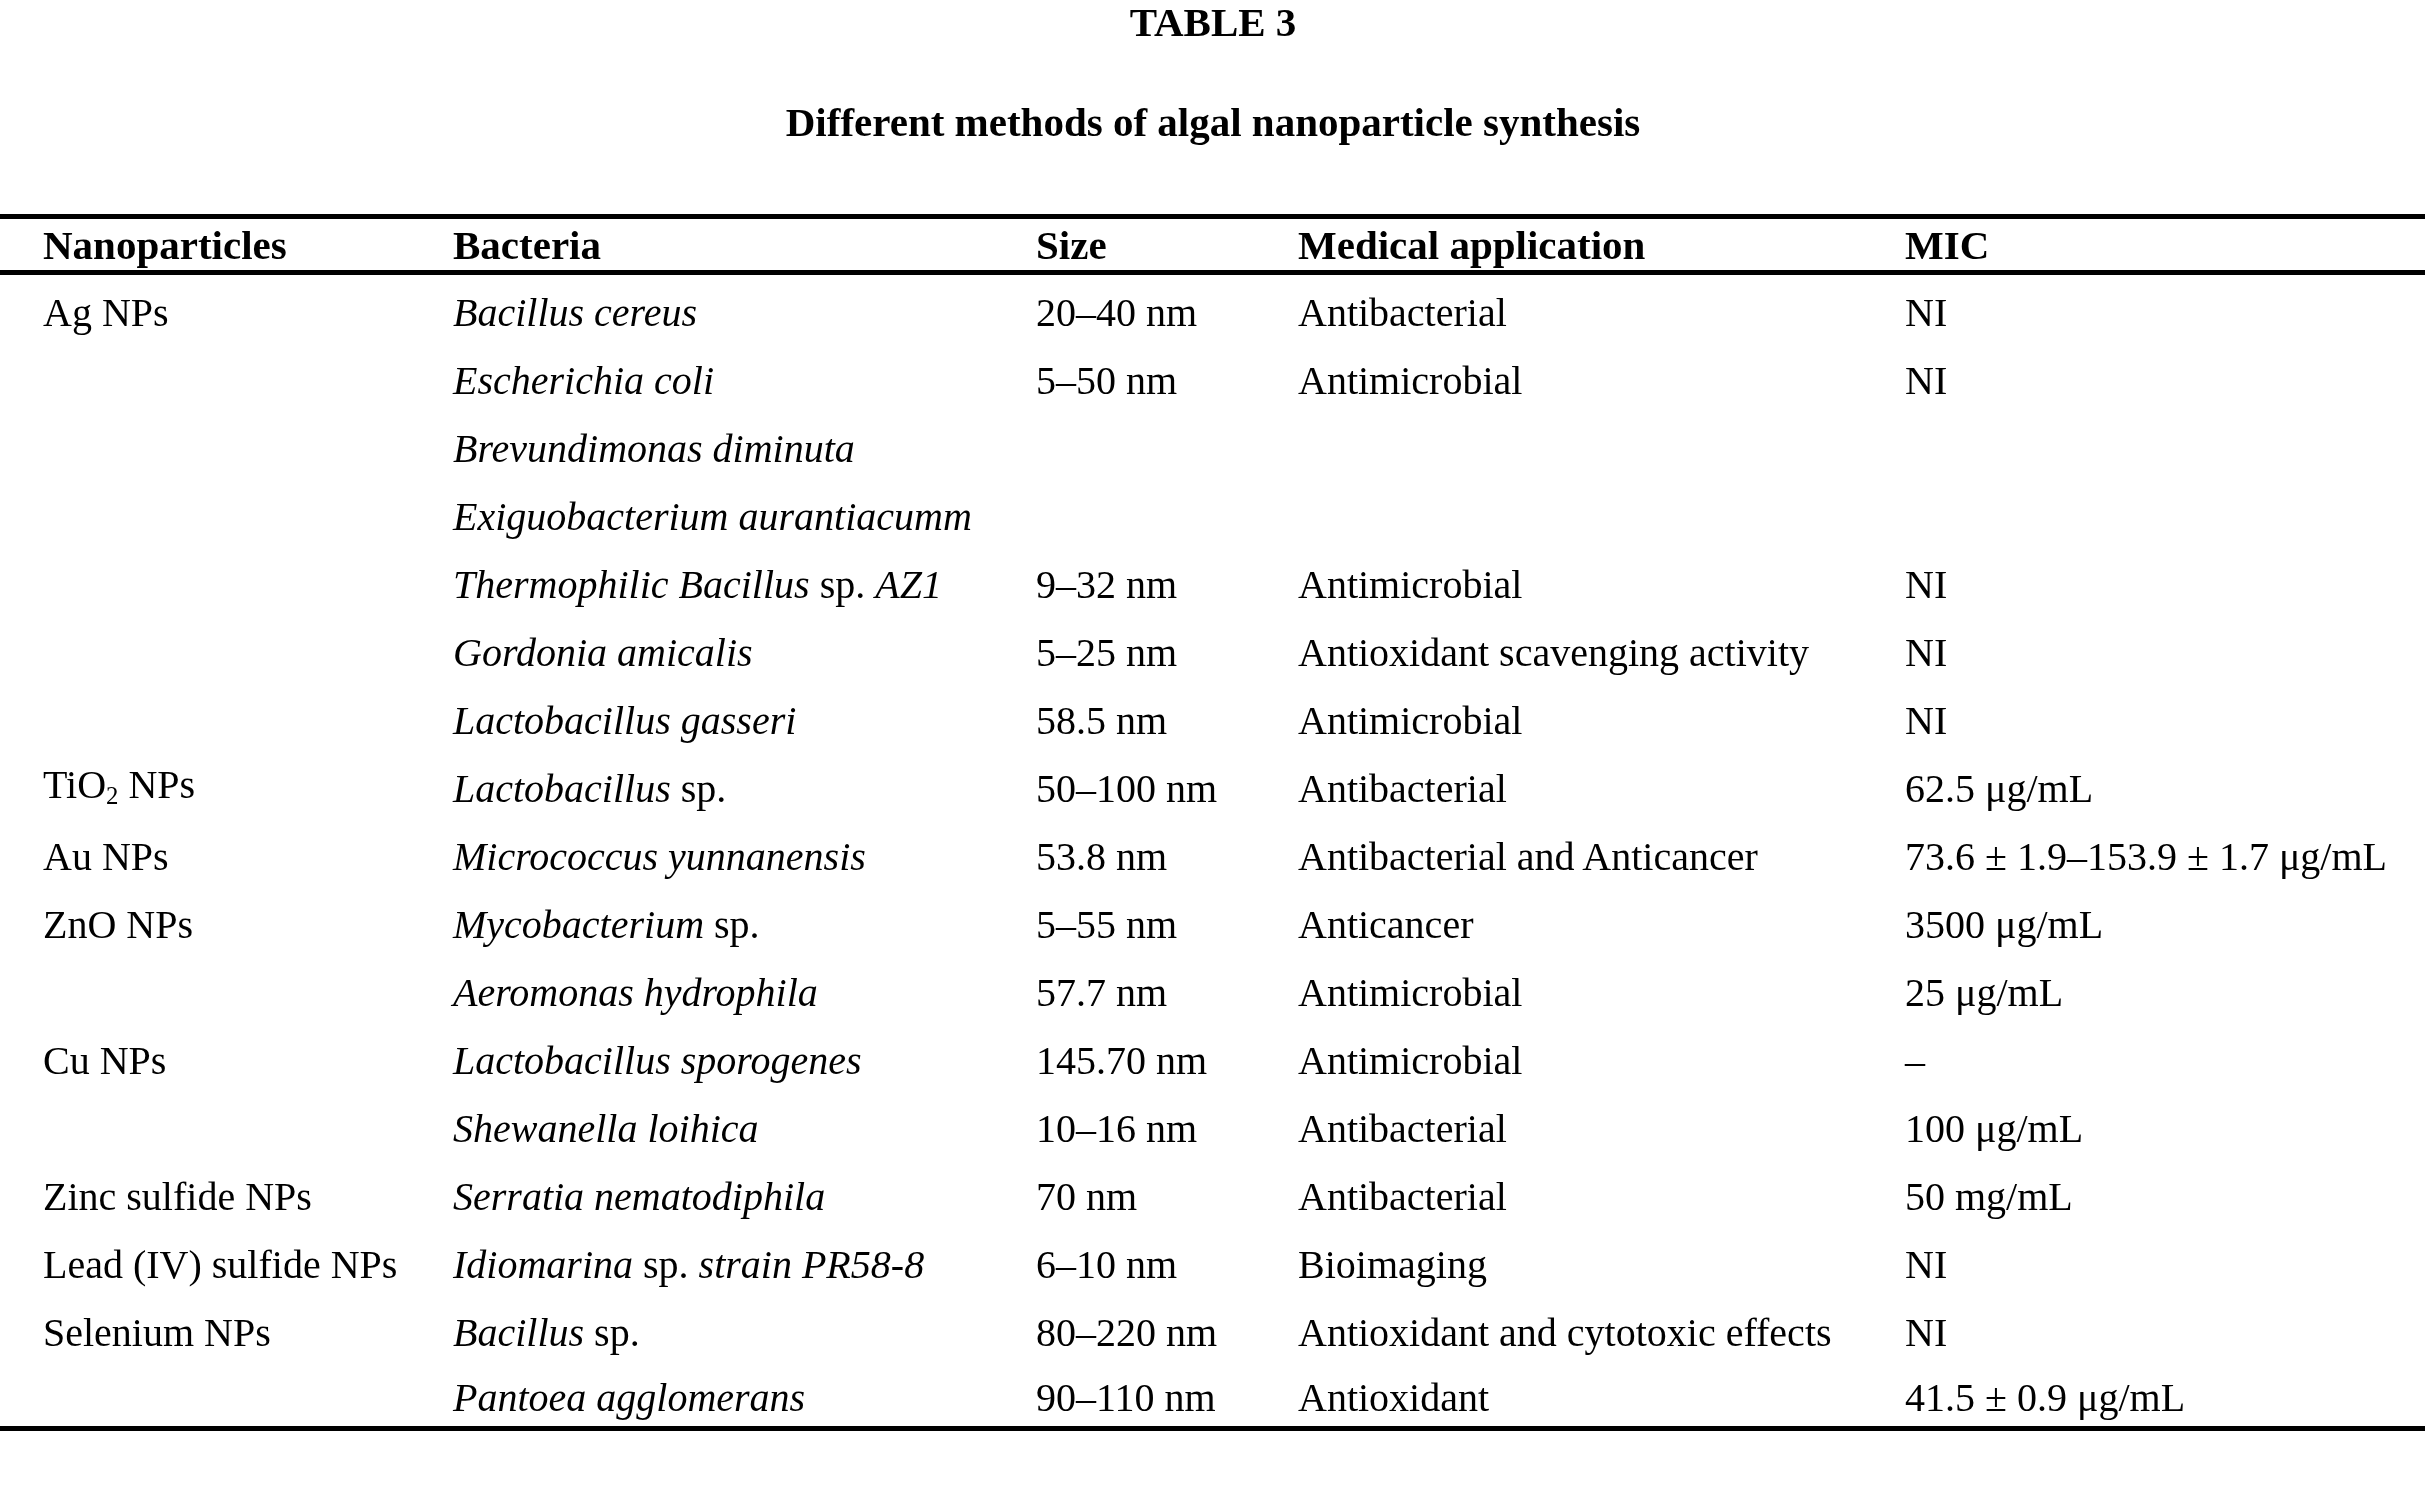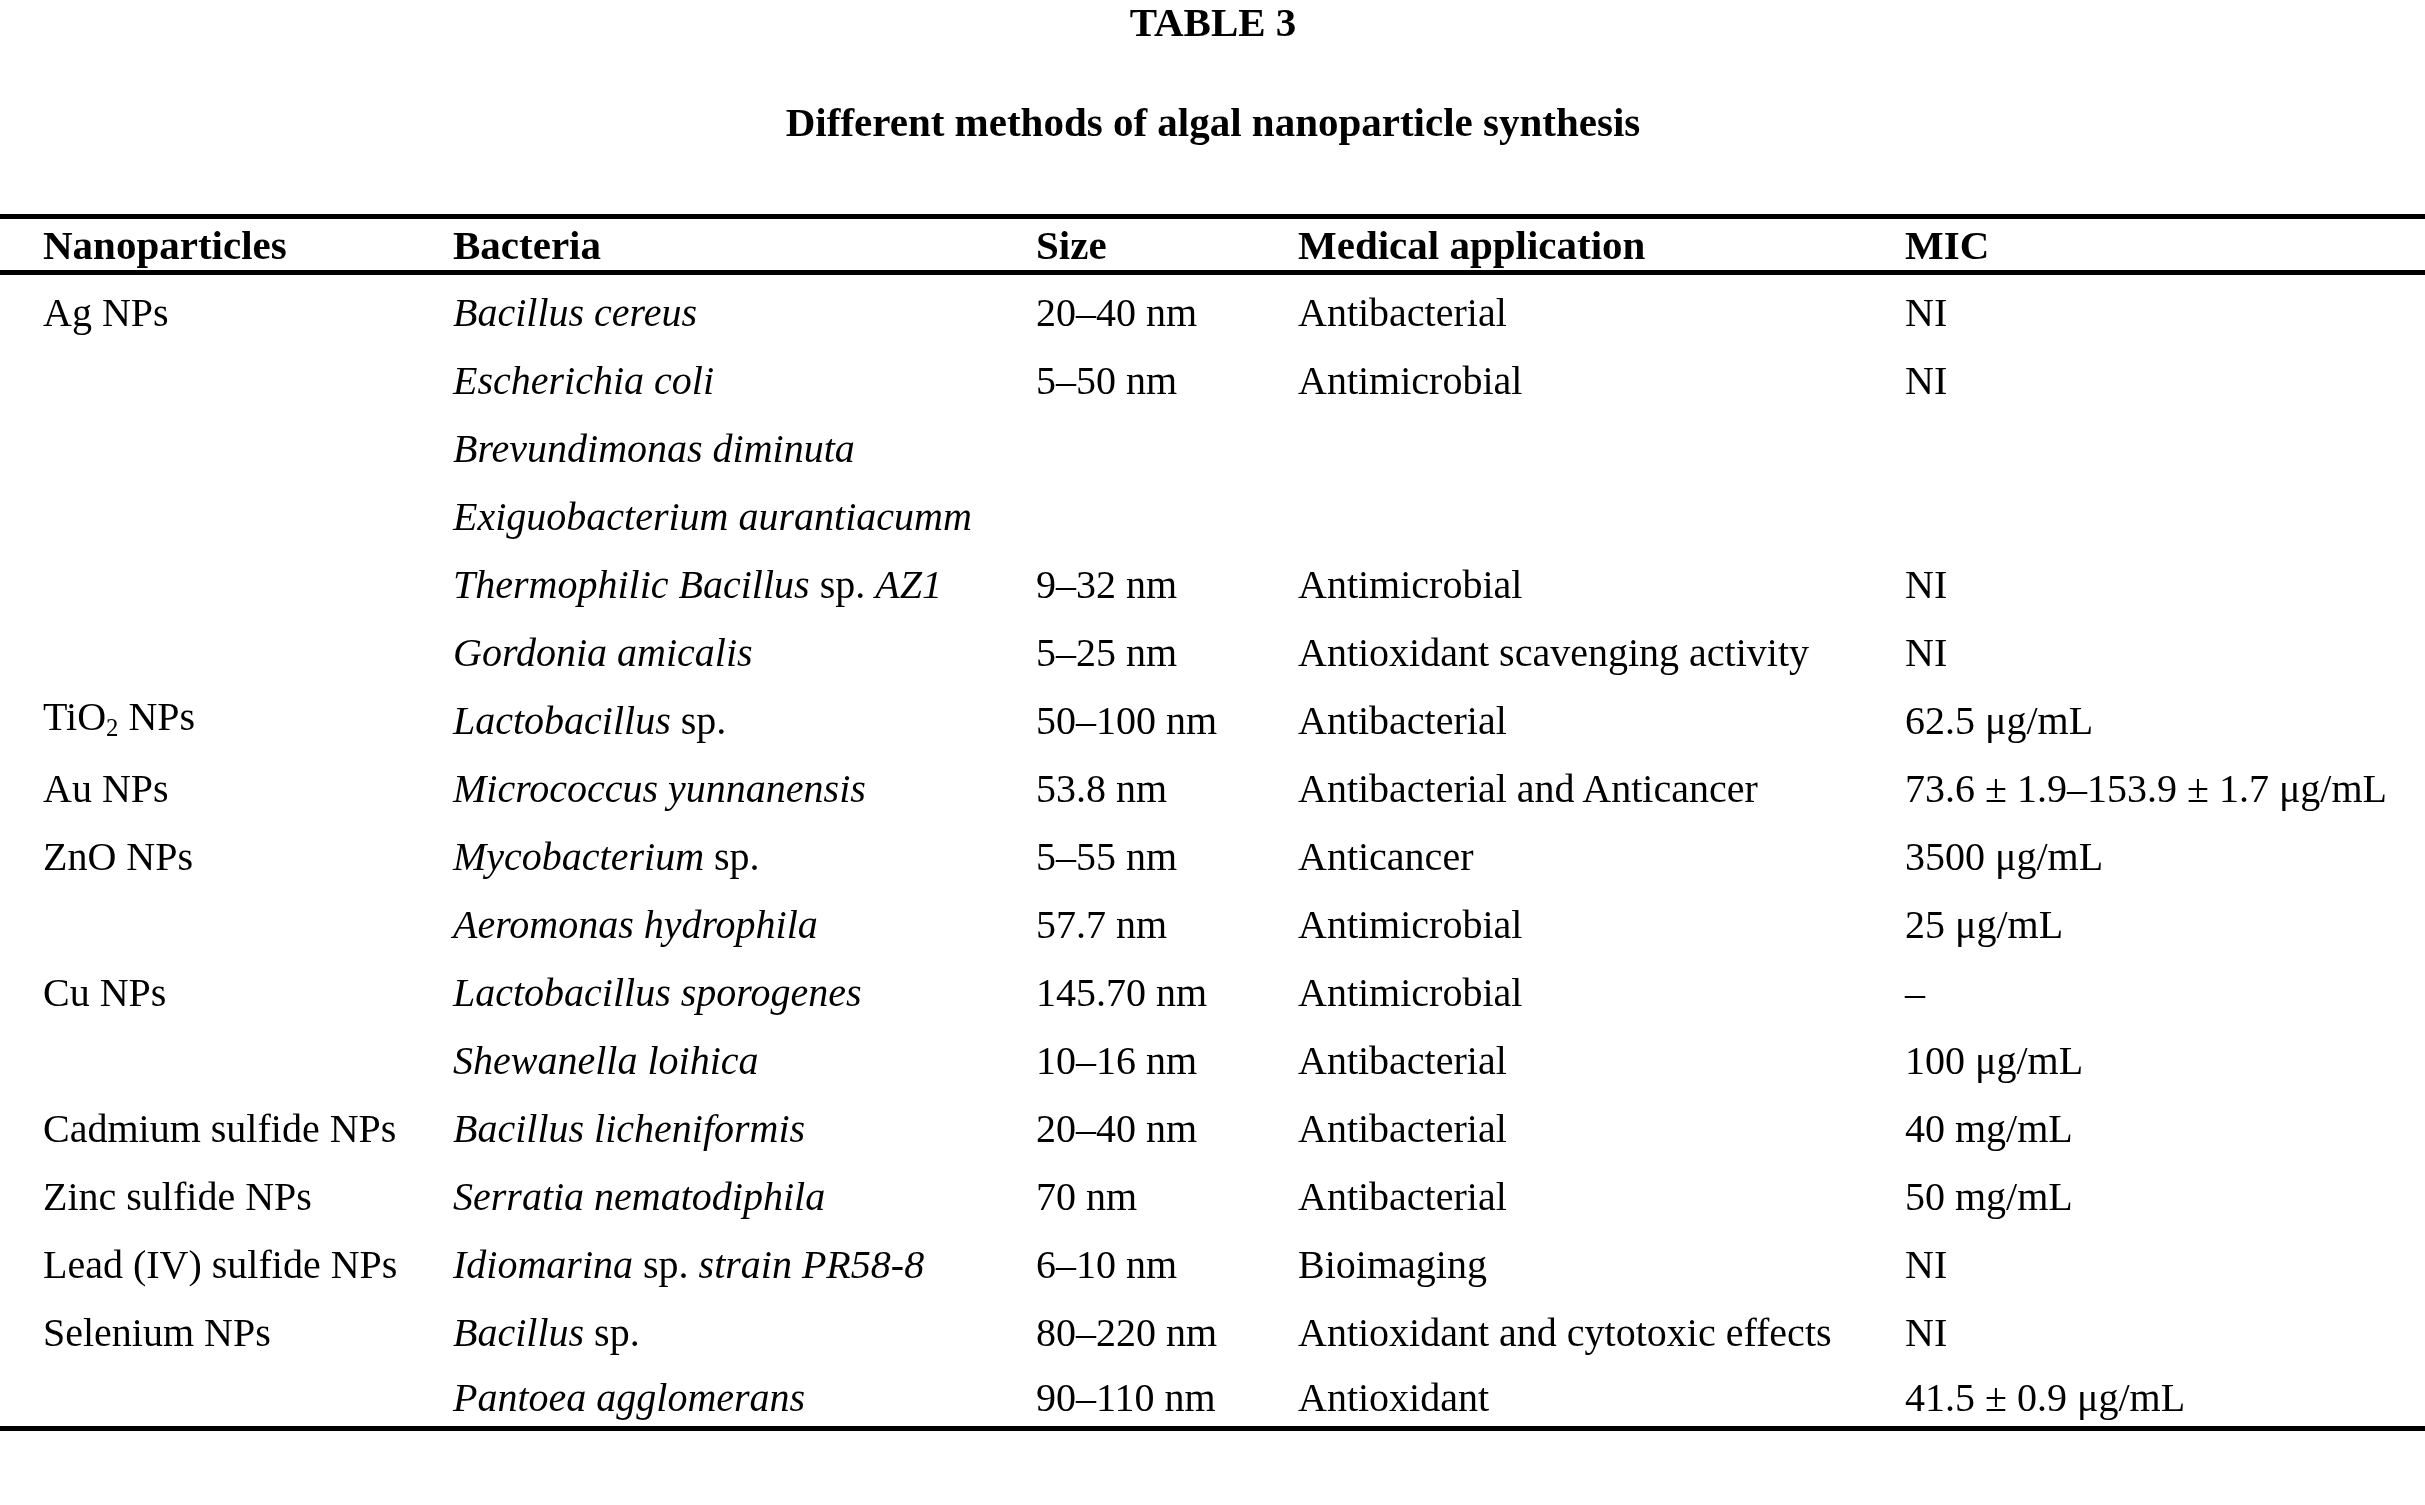--- a/index.html
+++ b/index.html
@@ -148,20 +148,27 @@
           <td>NI</td>
         </tr>
         <tr>
           <td></td>
           <td><span class="it">Gordonia amicalis</span></td>
           <td>5–25 nm</td>
           <td>Antioxidant scavenging activity</td>
           <td>NI</td>
         </tr>
         <tr>
+          <td></td>
+          <td><span class="it">Lactobacillus gasseri</span></td>
+          <td>58.5 nm</td>
+          <td>Antimicrobial</td>
+          <td>NI</td>
+        </tr>
+        <tr>
           <td><span>TiO</span><span class="sub">2</span><span> NPs</span></td>
           <td><span class="it">Lactobacillus</span><span> sp.</span></td>
           <td>50–100 nm</td>
           <td>Antibacterial</td>
           <td>62.5 μg/mL</td>
         </tr>
         <tr>
           <td><span>Au NPs</span></td>
           <td><span class="it">Micrococcus yunnanensis</span></td>
           <td>53.8 nm</td>
@@ -190,27 +197,20 @@
           <td>–</td>
         </tr>
         <tr>
           <td></td>
           <td><span class="it">Shewanella loihica</span></td>
           <td>10–16 nm</td>
           <td>Antibacterial</td>
           <td>100 μg/mL</td>
         </tr>
         <tr>
-          <td><span>Cadmium sulfide NPs</span></td>
-          <td><span class="it">Bacillus licheniformis</span></td>
-          <td>20–40 nm</td>
-          <td>Antibacterial</td>
-          <td>40 mg/mL</td>
-        </tr>
-        <tr>
           <td><span>Zinc sulfide NPs</span></td>
           <td><span class="it">Serratia nematodiphila</span></td>
           <td>70 nm</td>
           <td>Antibacterial</td>
           <td>50 mg/mL</td>
         </tr>
         <tr>
           <td><span>Lead (IV) sulfide NPs</span></td>
           <td><span class="it">Idiomarina</span><span> sp. </span><span class="it">strain PR58-8</span></td>
           <td>6–10 nm</td>

